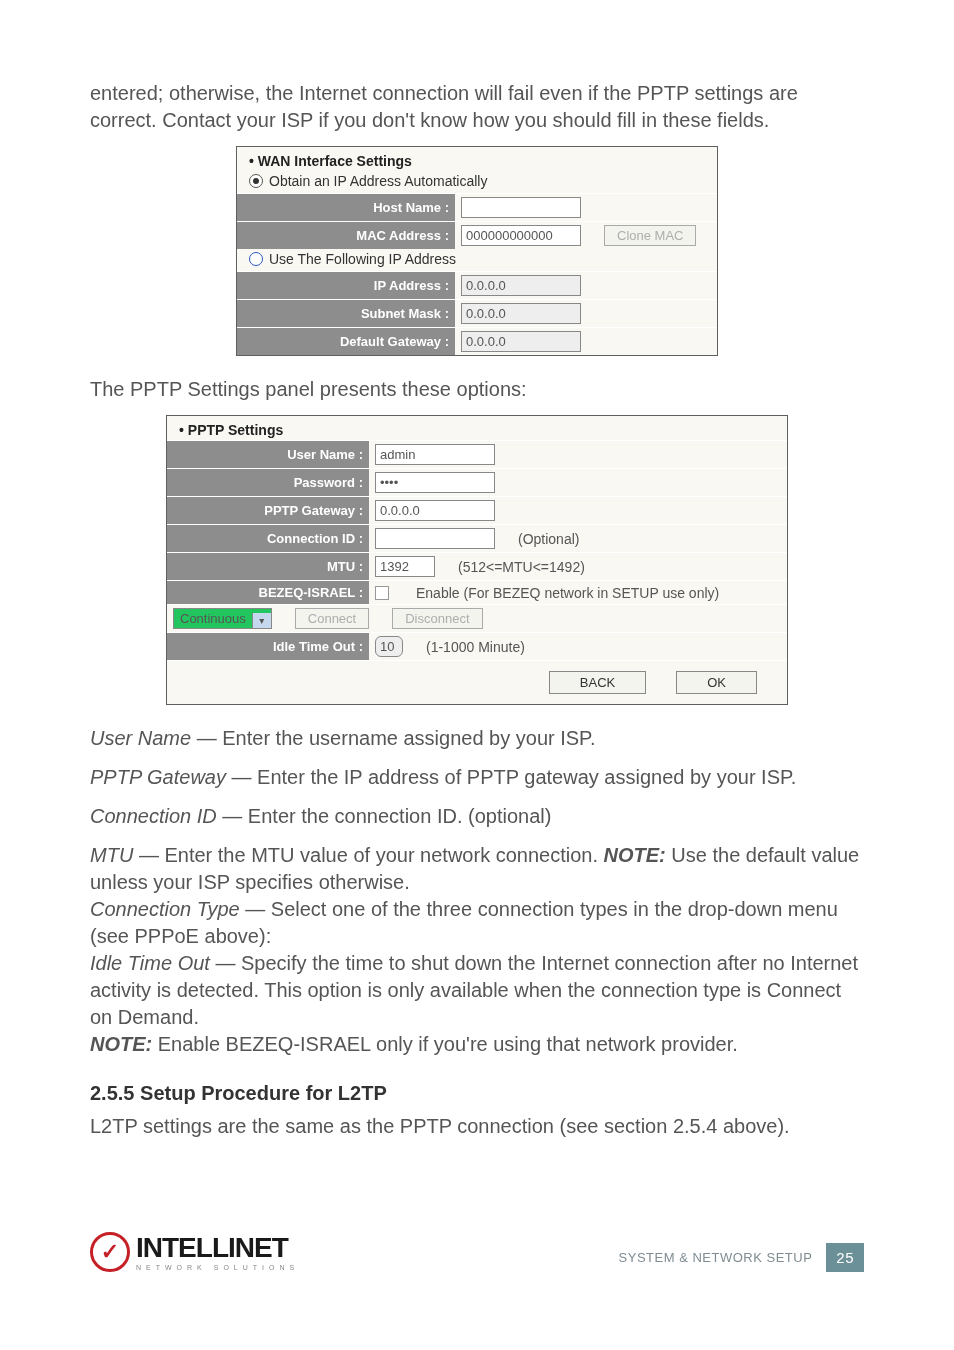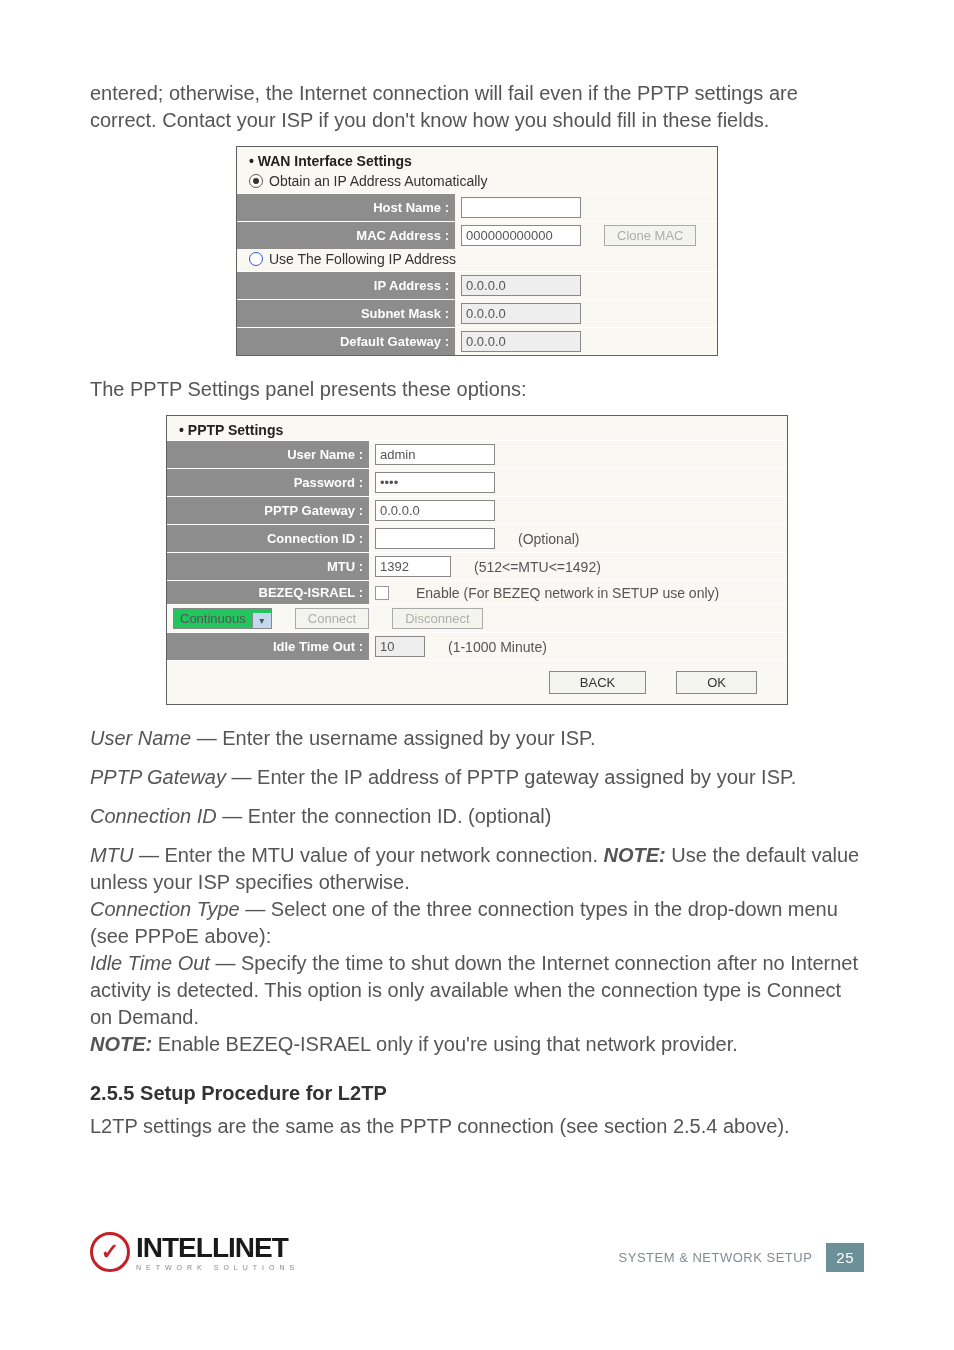--- a/index.html
+++ b/index.html
@@ -238,21 +238,21 @@
       <div class="form-row">
         <div class="label-cell">Connection ID :</div>
         <div class="value-cell">
           <input class="text-input" value="" style="">
           <span style="color:#555;">(Optional)</span>
         </div>
       </div>
       <div class="form-row">
         <div class="label-cell">MTU :</div>
         <div class="value-cell">
-          <input class="text-input" style="width: 76px;" value="1392">
+          <input class="text-input" style="width: 60px;" value="1392">
           <span style="color:#555;">(512&lt;=MTU&lt;=1492)</span>
         </div>
       </div>
       <div class="form-row">
         <div class="label-cell">BEZEQ-ISRAEL :</div>
         <div class="value-cell">
           <span class="cb"></span>
           <span style="color:#555;">Enable (For BEZEQ network in SETUP use only)</span>
         </div>
       </div>
@@ -262,21 +262,21 @@
             <span class="dd-text">Continuous</span>
             <span class="dd-arrow">▾</span>
           </div>
           <button class="btn-disabled">Connect</button>
           <button class="btn-disabled">Disconnect</button>
         </div>
       </div>
       <div class="form-row">
         <div class="label-cell">Idle Time Out :</div>
         <div class="value-cell">
-          <input class="text-input" disabled="" style="width: 50px;" value="10">
+          <input class="text-input" disabled="" style="width: 28px; border-radius: 6px;" value="10">
           <span style="color:#555;">(1-1000 Minute)</span>
         </div>
       </div>
       <div class="btn-row">
         <button class="btn">BACK</button>
         <button class="btn">OK</button>
       </div>
     </div>
   </div>
 

